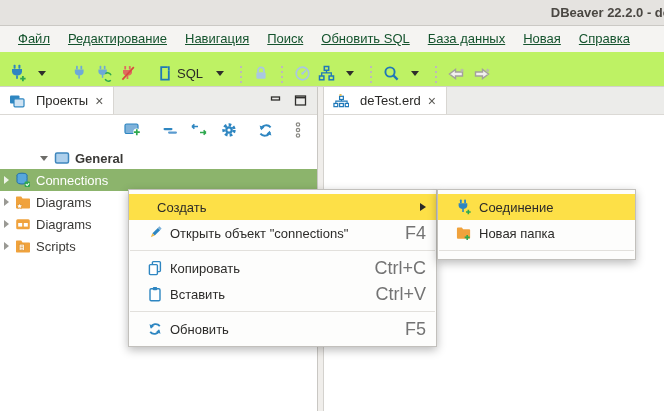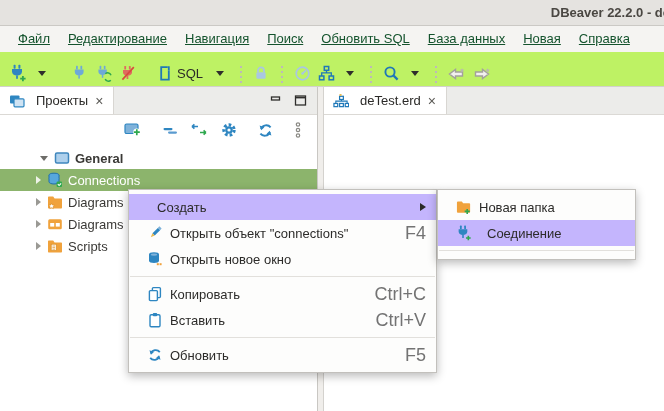--- a/index.html
+++ b/index.html
@@ -42,39 +42,39 @@
   .strip-controls { margin-left:auto; display:flex; align-items:center; gap:12px; padding-right:10px; }
 
   
   #panel-toolbar { height:30px; display:flex; align-items:center; justify-content:flex-end; gap:11px; padding-right:14px; background:#fff; }
   #panel-toolbar .gap-l { margin-left:8px; }
 
   
   #tree { flex:1; background:#fff; padding-top:2px; }
   .tree-row { height:22px; display:flex; align-items:center; color:#3a3936; }
   .tree-row.root { padding-left:4px; font-weight:bold;margin-left:36px; }
-  .tree-row.child { padding-left:36px; }
+  .tree-row.child { padding-left:4px; }
   .tree-row.selected { background:#8cb46c; color:#fff; }
   .caret { width:0; height:0; margin-right:6px; flex:none; }
   .caret.down { border-left:4.5px solid transparent; border-right:4.5px solid transparent; border-top:5.5px solid #6e6d69; }
   .caret.right { border-top:4.5px solid transparent; border-bottom:4.5px solid transparent; border-left:5.5px solid #9a9994; }
   .tree-row.selected .caret.right { border-left-color:#eef3e8; }
   .ticon { width:16px; height:16px; margin-right:5px; flex:none; }
   .tlabel { white-space:nowrap; }
 
   
   #editor-canvas { flex:1; background:#fff; }
 
   
   .menu { position:absolute; background:#fdfdfc; border:1px solid #c2c0bc;
           box-shadow:0 3px 9px rgba(0,0,0,.28); padding:4px 0; z-index:20; }
   #context-menu { left:128px; top:189px; width:309px; }
   #sub-menu { left:437px; top:189px; width:199px; }
   .mi { height:26px; display:flex; align-items:center; padding:0 10px 0 18px; cursor:default; }
-  .mi.hl { background:#c4b5fd;gap:8px; }
+  .mi.hl { background:#fde047; }
   .mi.noicon { padding-left:28px; }
   .mi-icon { width:16px; height:16px; margin-right:7px; flex:none; }
   .mi-label { color:#2c2b29; white-space:nowrap; }
   .mi-shortcut { margin-left:auto; color:#737373; font-size:18px; }
   .mi-arrow { margin-left:auto; width:0; height:0; border-top:4.5px solid transparent;
               border-bottom:4.5px solid transparent; border-left:6px solid #2b2a28; }
   .menu-sep { height:1px; background:#e2e0dc; margin:4px 1px; }
 </style>
 </head>
 <body>
@@ -331,30 +331,20 @@
       <svg class="mi-icon" viewBox="0 0 16 16">
         <g transform="rotate(45 8 8)">
           <rect x="6.4" y="0.2" width="3.2" height="2.2" fill="#7fb2da"></rect>
           <rect x="6.4" y="2.4" width="3.2" height="7.6" fill="#2e86c1"></rect>
           <path d="M6.4 10l1.6 4 1.6-4z" fill="#e8b84b"></path>
         </g>
       </svg>
       <span class="mi-label">Открыть объект "connections"</span>
       <span class="mi-shortcut">F4</span>
     </div>
-    <div class="mi">
-      <svg class="mi-icon" viewBox="0 0 16 16">
-        <ellipse cx="7" cy="3.6" rx="5" ry="2.3" fill="#2e86c1"></ellipse>
-        <path d="M2 3.6v6.2c0 1.3 2.2 2.3 5 2.3s5-1 5-2.3V3.6" fill="#2e86c1"></path>
-        <ellipse cx="7" cy="3.6" rx="3.2" ry="1.2" fill="#7fb2da"></ellipse>
-        <rect x="9.8" y="12.2" width="2" height="2" fill="#f0a23c"></rect>
-        <rect x="12.6" y="12.2" width="2" height="2" fill="#f0a23c"></rect>
-      </svg>
-      <span class="mi-label">Открыть новое окно</span>
-    </div>
     <div class="menu-sep"></div>
     <div class="mi">
       <svg class="mi-icon" viewBox="0 0 16 16">
         <rect x="5.4" y="1.6" width="8" height="10" rx="1" fill="#fff" stroke="#2e86c1" stroke-width="1.4"></rect>
         <rect x="2.4" y="4.6" width="8" height="10" rx="1" fill="#fff" stroke="#2e86c1" stroke-width="1.4"></rect>
       </svg>
       <span class="mi-label">Копировать</span>
       <span class="mi-shortcut">Ctrl+C</span>
     </div>
     <div class="mi">
@@ -372,33 +362,33 @@
         <polygon points="2.6,3.4 4.2,8.2 7.4,5.2" fill="#2e86c1"></polygon>
         <path d="M3.4 11.6A5.6 5.6 0 0 0 13 10.1" fill="none" stroke="#2e86c1" stroke-width="1.9"></path>
         <polygon points="14.4,13.6 12.8,8.8 9.6,11.8" fill="#2e86c1"></polygon>
       </svg>
       <span class="mi-label">Обновить</span>
       <span class="mi-shortcut">F5</span>
     </div>
   </div>
 
   <div id="sub-menu" class="menu">
-    <div class="mi">
-      <svg class="mi-icon" viewBox="0 0 17 17">
-        <path d="M1 13.5V3.6c0-.6.4-1 1-1h4.2L7.6 4.4H14c.6 0 1 .4 1 1v8.1c0 .6-.4 1-1 1H2c-.6 0-1-.4-1-1z" fill="#f0a23c"></path>
-        <path d="M9.2 13.2h5.4M11.9 10.5v5.4" stroke="#2fa84f" stroke-width="1.7"></path>
-      </svg>
-      <span class="mi-label">Новая папка</span>
-    </div>
     <div class="mi hl">
       <svg class="mi-icon" viewBox="0 0 17 17">
         <rect x="4.2" y="0.6" width="1.9" height="3.8" rx=".6" fill="#2e86c1"></rect>
           <rect x="8.7" y="0.6" width="1.9" height="3.8" rx=".6" fill="#2e86c1"></rect>
         <path d="M2.8 4.6h9.2v2.4c0 2.2-1.9 3.7-4.6 3.7S2.8 9.2 2.8 7z" fill="#2e86c1"></path>
           <rect x="6.6" y="10.6" width="1.7" height="3.2" fill="#2e86c1"></rect>
         <path d="M10.6 13.8h5M13.1 11.3v5" stroke="#2fa84f" stroke-width="1.7"></path>
       </svg>
       <span class="mi-label">Соединение</span>
     </div>
+    <div class="mi">
+      <svg class="mi-icon" viewBox="0 0 17 17">
+        <path d="M1 13.5V3.6c0-.6.4-1 1-1h4.2L7.6 4.4H14c.6 0 1 .4 1 1v8.1c0 .6-.4 1-1 1H2c-.6 0-1-.4-1-1z" fill="#f0a23c"></path>
+        <path d="M9.2 13.2h5.4M11.9 10.5v5.4" stroke="#2fa84f" stroke-width="1.7"></path>
+      </svg>
+      <span class="mi-label">Новая папка</span>
+    </div>
     <div class="menu-sep"></div>
   </div>
 
 </div>
 
 </body></html>

